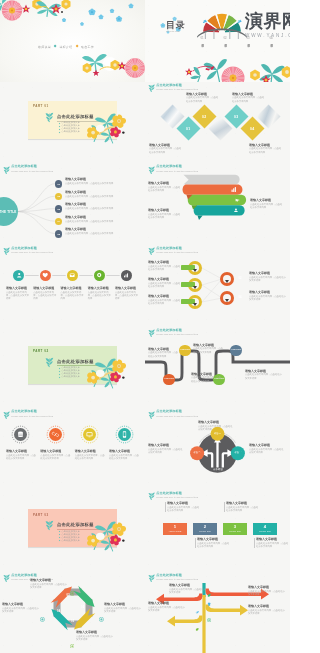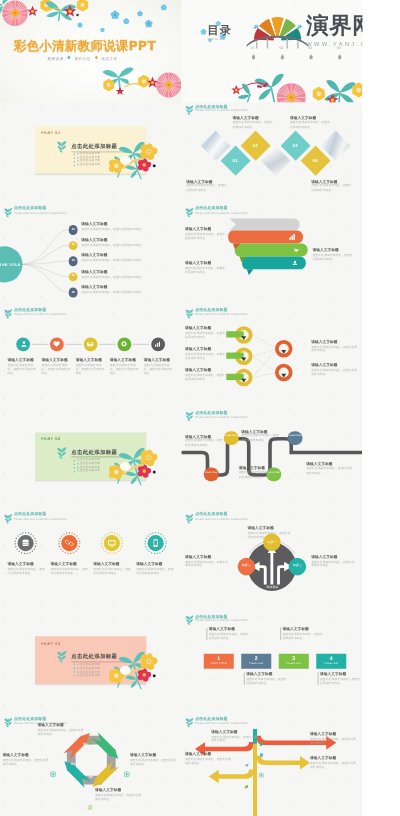--- a/index.html
+++ b/index.html
@@ -350,21 +350,20 @@
                    M-3.8,-9.2 L-1.1,-2.8 M3.8,9.2 L1.1,2.8 M9.2,-3.8 L2.8,-1.1 M-9.2,3.8 L-2.8,1.1
                    M3.8,-9.2 L1.1,-2.8 M-3.8,9.2 L-1.1,2.8 M9.2,3.8 L2.8,1.1 M-9.2,-3.8 L-2.8,-1.1
                    M-5.6,-8.3 L-1.7,-2.5 M5.6,8.3 L1.7,2.5 M8.3,-5.6 L2.5,-1.7 M-8.3,5.6 L-2.5,1.7
                    M5.6,-8.3 L1.7,-2.5 M-5.6,8.3 L-1.7,2.5 M8.3,5.6 L2.5,1.7 M-8.3,-5.6 L-2.5,-1.7"></path>
         </g>
         <circle cx="0" cy="0" r="2.9" fill="#f4b634"></circle>
         <circle cx="0" cy="0" r="1.1" fill="#e8931f"></circle>
       </g>
     </g>
   </svg>
-  <div class="s1-title zh">彩色小清新教师说课PPT</div>
   <div class="s1-sub">
     <span class="zh">教师说课</span>
     <span class="dia d1"></span>
     <span class="zh">课程介绍</span>
     <span class="dia d2"></span>
     <span class="zh">动态工作</span>
   </div>
 </div>
 
 <div class="slide s2" style="left:145px;top:0">

